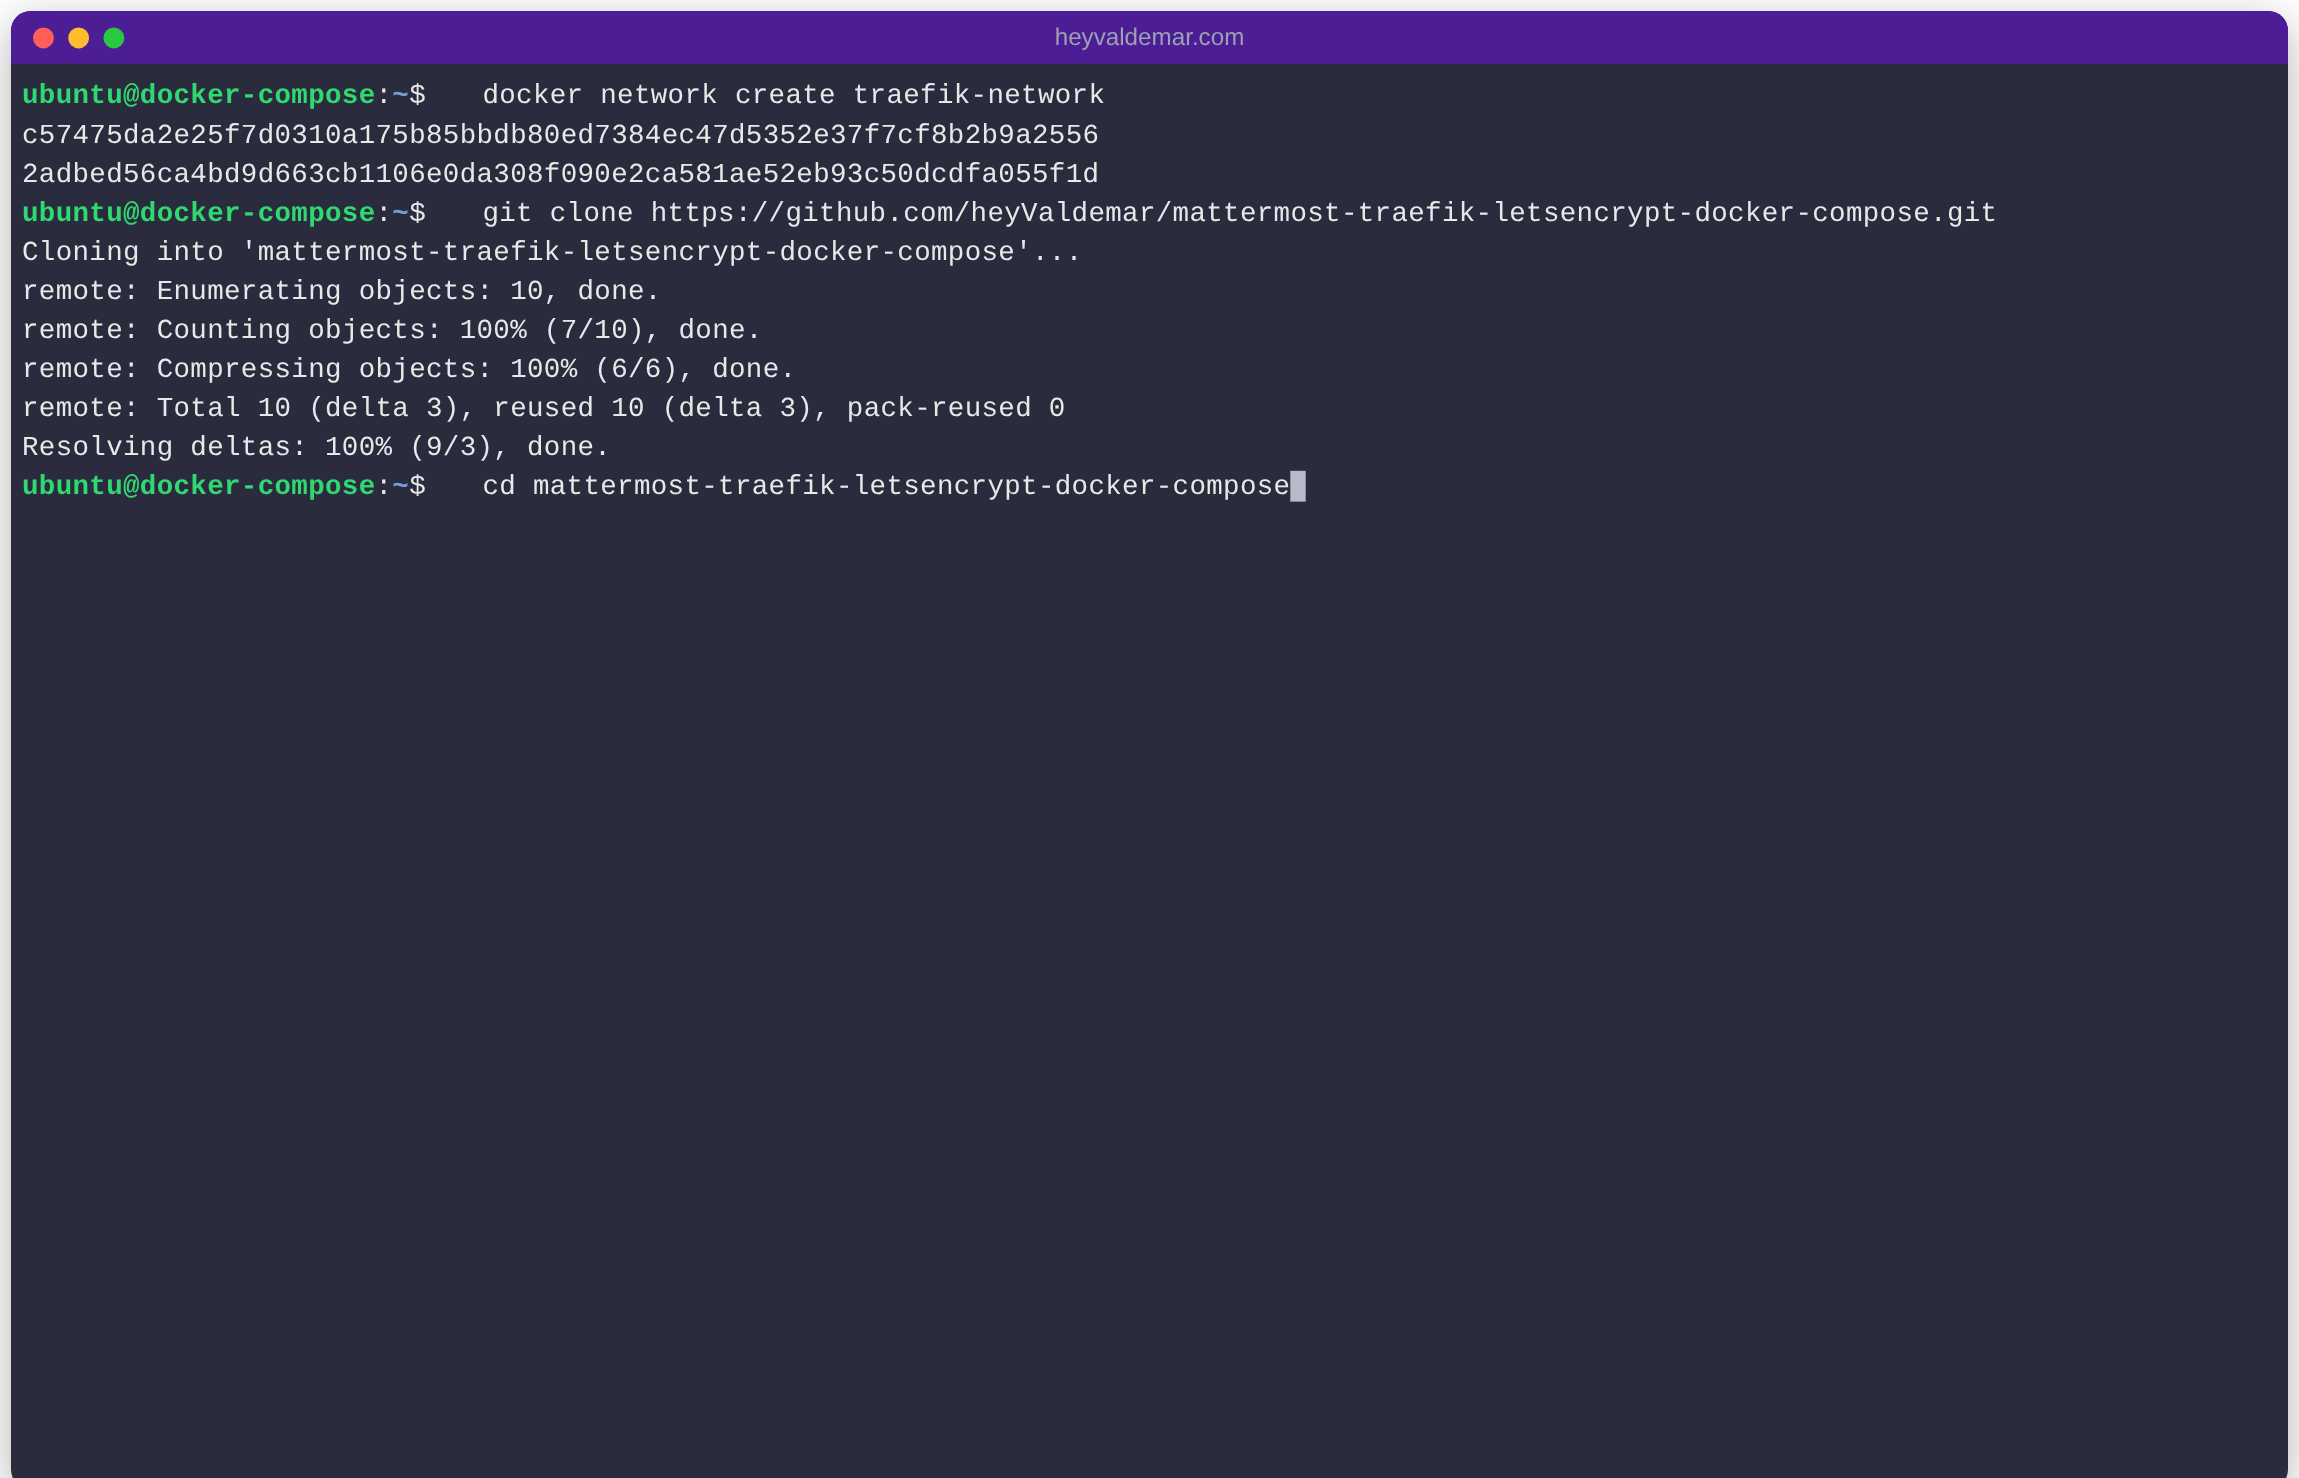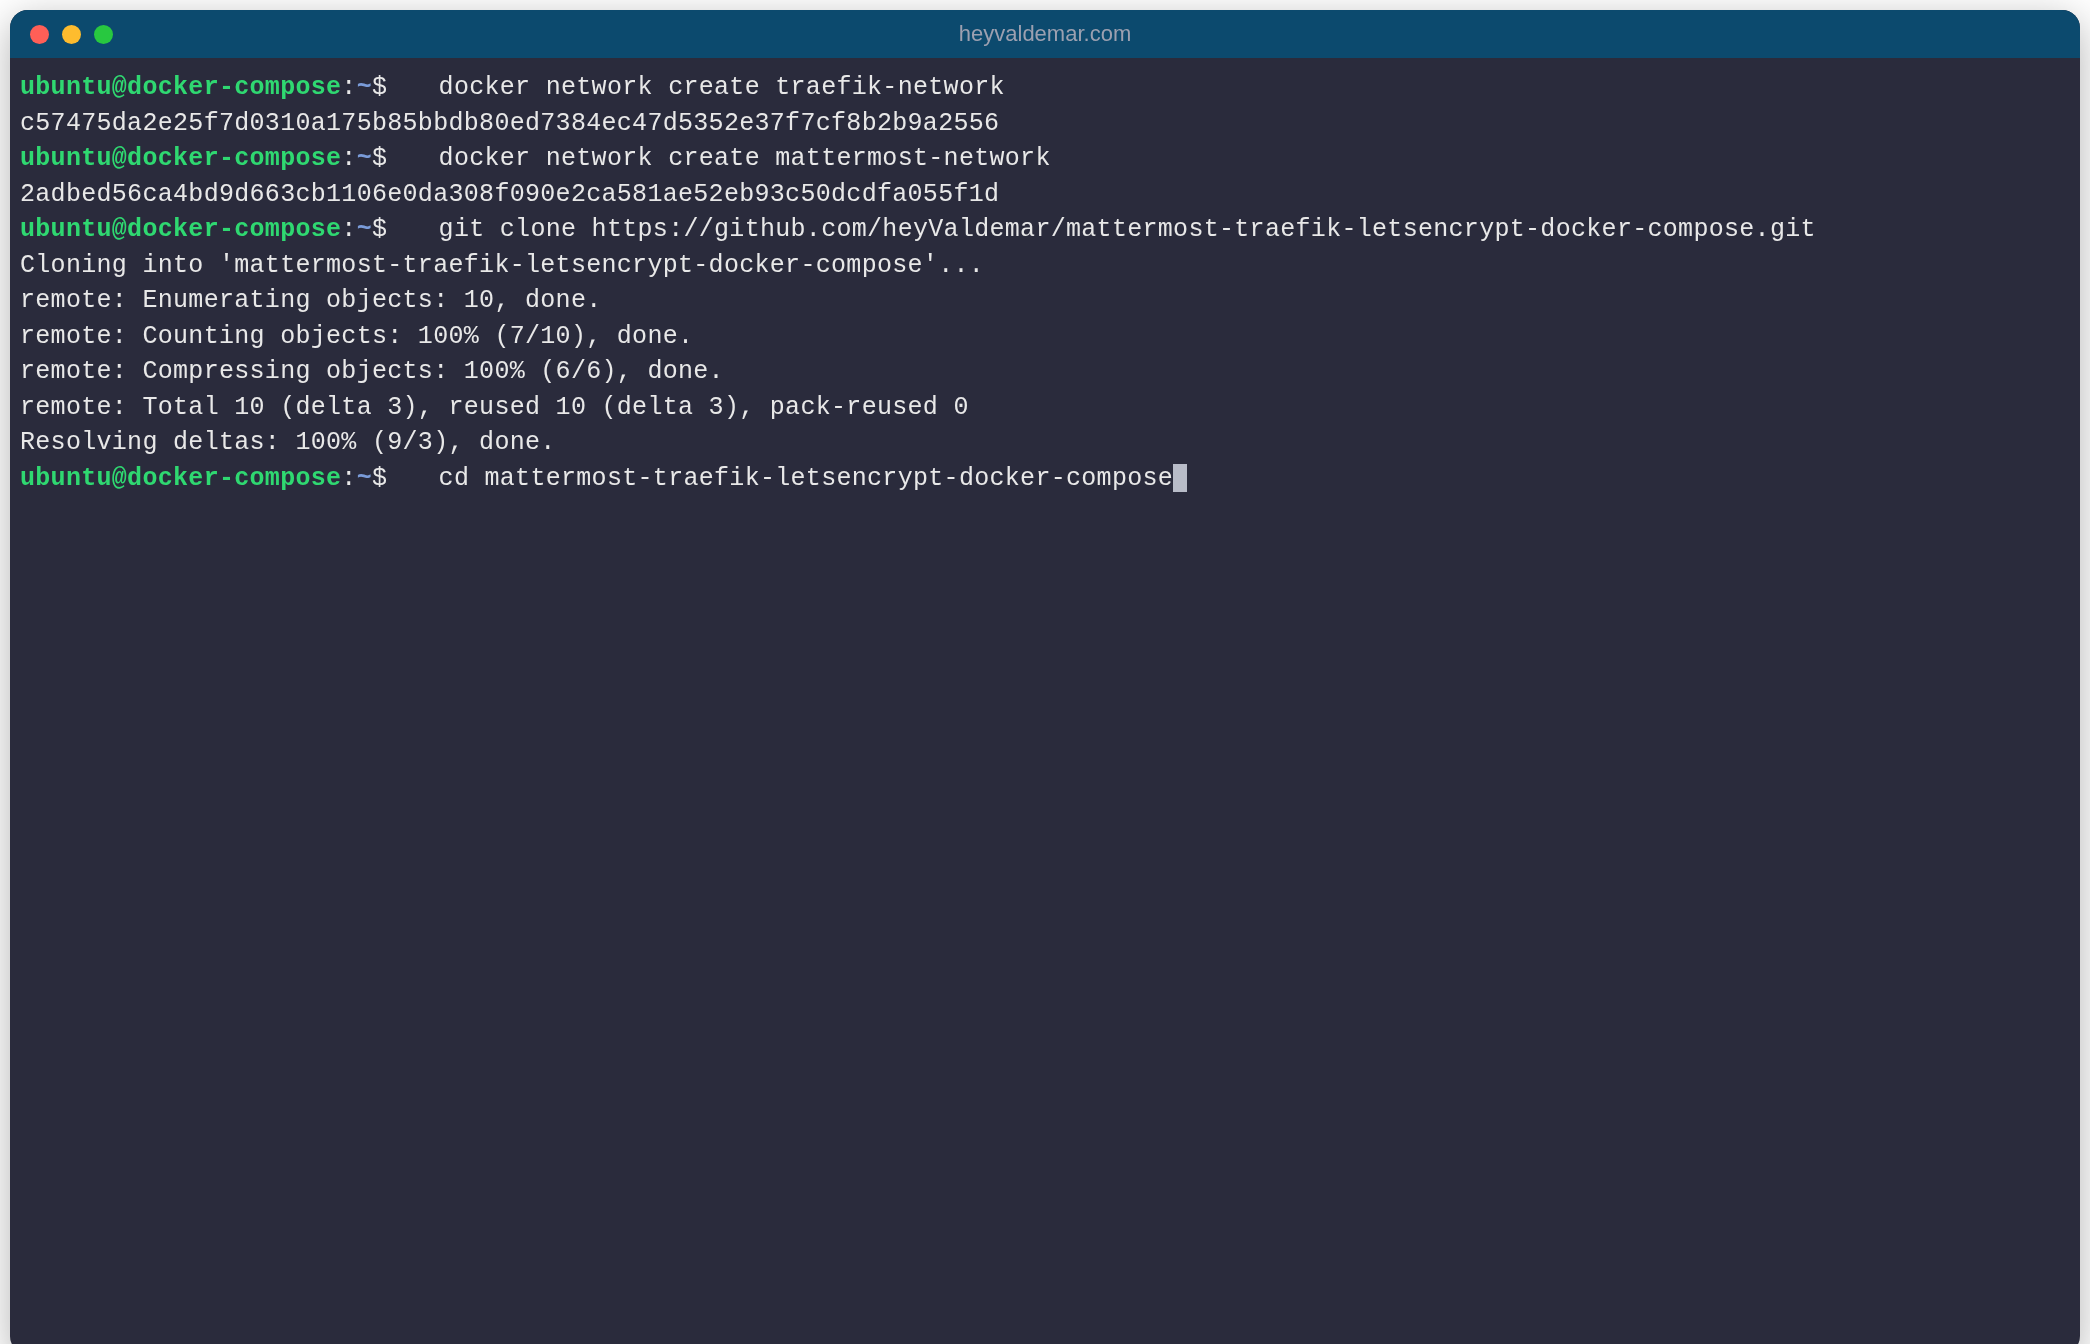--- a/index.html
+++ b/index.html
@@ -21,21 +21,21 @@
       height: 1344px;
       background: #2a2b3c;
       border-radius: 18px;
       overflow: hidden;
       box-shadow: 0 10px 40px rgba(0,0,0,0.3);
       display: flex;
       flex-direction: column;
     }
     .title-bar {
       height: 48px;
-      background: #0c4a6e;
+      background: #4c1d95;
       display: flex;
       align-items: center;
       position: relative;
       padding: 0 20px;
     }
     .traffic-lights {
       display: flex;
       gap: 13px;
       align-items: center;
     }
@@ -107,21 +107,20 @@
     <div class="traffic-lights">
       <div class="traffic-light red"></div>
       <div class="traffic-light yellow"></div>
       <div class="traffic-light green"></div>
     </div>
     <div class="title">heyvaldemar.com</div>
   </div>
   <div class="terminal-body" id="terminal-body">
   <div class="line"><span class="user-host">ubuntu@docker-compose</span><span class="colon">:</span><span class="path">~</span><span class="dollar">$ </span><span class="cmd">docker network create traefik-network</span></div>
       <div class="line"><span class="output">c57475da2e25f7d0310a175b85bbdb80ed7384ec47d5352e37f7cf8b2b9a2556</span></div>
-      <div class="line"><span class="user-host">ubuntu@docker-compose</span><span class="colon">:</span><span class="path">~</span><span class="dollar">$ </span><span class="cmd">docker network create mattermost-network</span></div>
       <div class="line"><span class="output">2adbed56ca4bd9d663cb1106e0da308f090e2ca581ae52eb93c50dcdfa055f1d</span></div>
       <div class="line"><span class="user-host">ubuntu@docker-compose</span><span class="colon">:</span><span class="path">~</span><span class="dollar">$ </span><span class="cmd">git clone https://github.com/heyValdemar/mattermost-traefik-letsencrypt-docker-compose.git</span></div>
       <div class="line"><span class="output">Cloning into 'mattermost-traefik-letsencrypt-docker-compose'...</span></div>
       <div class="line"><span class="output">remote: Enumerating objects: 10, done.</span></div>
       <div class="line"><span class="output">remote: Counting objects: 100% (7/10), done.</span></div>
       <div class="line"><span class="output">remote: Compressing objects: 100% (6/6), done.</span></div>
       <div class="line"><span class="output">remote: Total 10 (delta 3), reused 10 (delta 3), pack-reused 0</span></div>
       <div class="line"><span class="output">Resolving deltas: 100% (9/3), done.</span></div>
       <div class="line"><span class="user-host">ubuntu@docker-compose</span><span class="colon">:</span><span class="path">~</span><span class="dollar">$ </span><span class="cmd">cd mattermost-traefik-letsencrypt-docker-compose</span><span class="cursor"></span></div>
     </div>

